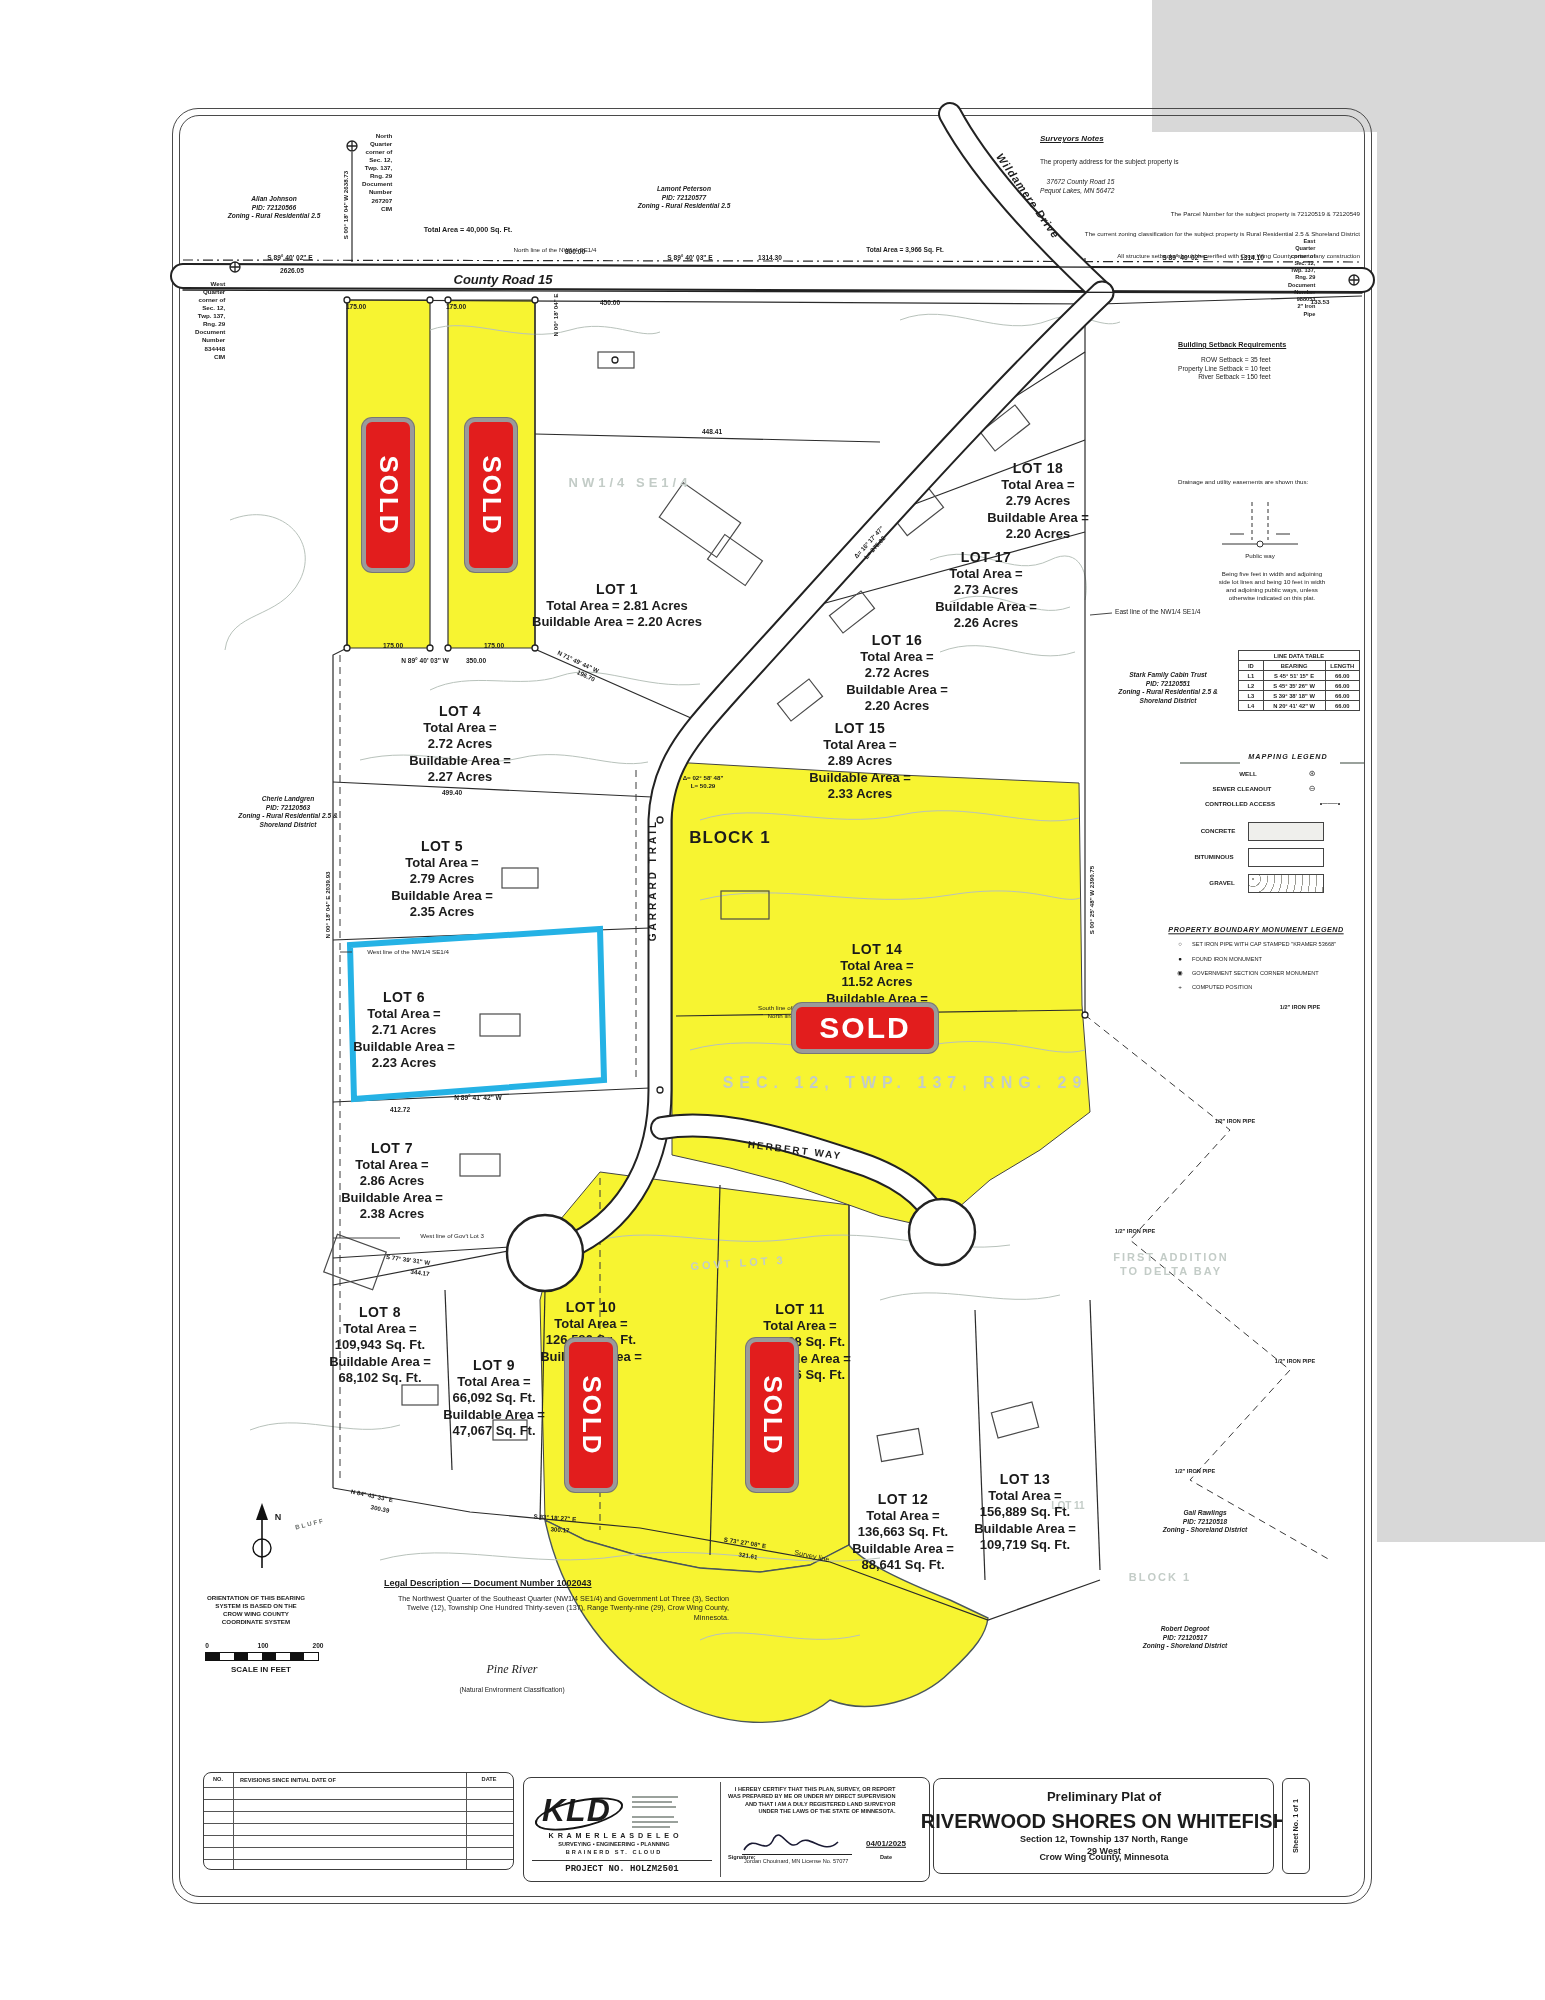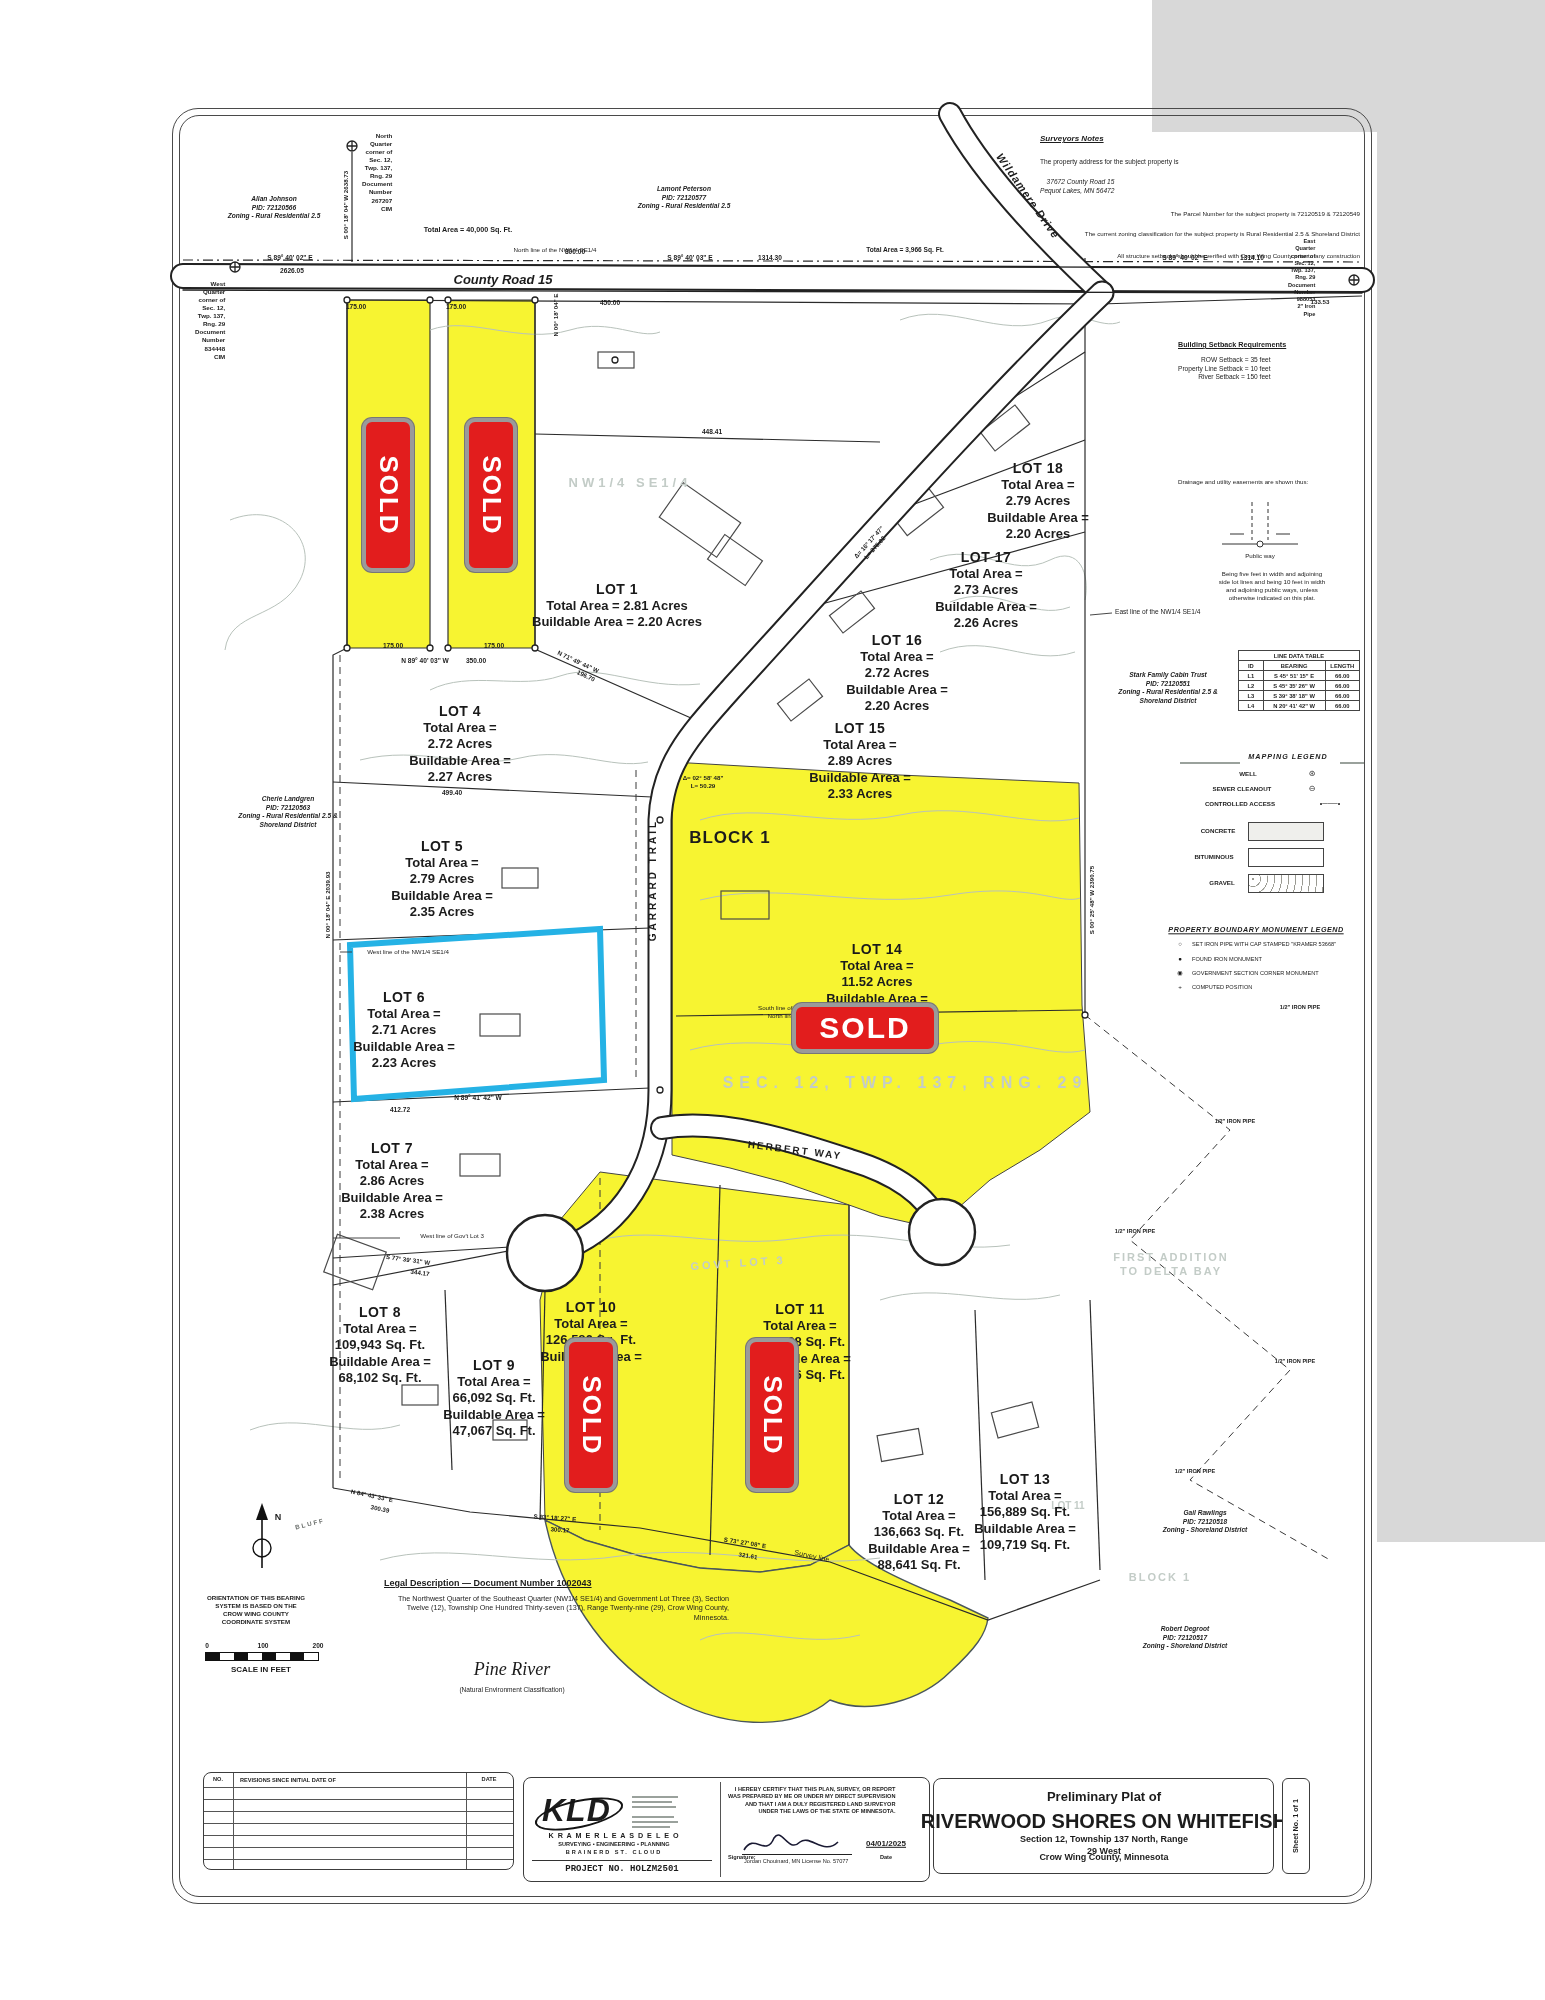--- a/index.html
+++ b/index.html
@@ -289,21 +289,21 @@
 
   <div class="lbl s13 bold faded" style="left:630px;top:483px;letter-spacing:4px;">NW1/4   SE1/4</div>
   <div class="lbl bold faded" style="left:905px;top:1083px;font-size:16px;letter-spacing:6px;">SEC. 12,   TWP. 137,   RNG. 29</div>
   <div class="lbl s11 bold faded" style="left:738px;top:1263px;letter-spacing:3px;transform:translate(-50%,-50%) rotate(-4deg);">GOVT LOT 3</div>
   <div class="lbl s11 bold faded" style="left:1171px;top:1264px;letter-spacing:2px;">FIRST ADDITION
 TO DELTA BAY</div>
   <div class="lbl s11 bold faded" style="left:1160px;top:1577px;letter-spacing:2px;">BLOCK 1</div>
   <div class="lbl s10 bold faded" style="left:1068px;top:1505px;">LOT 11</div>
 
   <div class="lbl bold" style="left:730px;top:838px;font-size:17px;letter-spacing:1px;">BLOCK 1</div>
-  <div class="lbl ital" style="left:512px;top:1670px;font-size:18px;font-family:'Liberation Serif',serif;">Pine River</div>
+  <div class="lbl ital" style="left:512px;top:1670px;font-size:12px;font-family:'Liberation Serif',serif;">Pine River</div>
   <div class="lbl s65" style="left:512px;top:1690px;">(Natural Environment Classification)</div>
   <div class="lbl s6 bold gray" style="left:310px;top:1524px;letter-spacing:2px;transform:translate(-50%,-50%) rotate(-14deg);">BLUFF</div>
   <div class="lbl s7" style="left:812px;top:1556px;transform:translate(-50%,-50%) rotate(12deg);">Survey line</div>
   <div class="lbl s9 bold" style="left:278px;top:1518px;">N</div>
 
   <div class="lot-label" style="left:617px;top:581px;">
     <div class="lot-name">LOT 1</div>
     <div class="lot-areas">Total Area = 2.81 Acres
 Buildable Area = 2.20 Acres</div>
   </div>
@@ -355,21 +355,21 @@
 126,586 Sq. Ft.
 Buildable Area =</div>
   </div>
   <div class="lot-label" style="left:800px;top:1301px;">
     <div class="lot-name">LOT 11</div>
     <div class="lot-areas">Total Area =
 149,268 Sq. Ft.
 Buildable Area =
 104,756 Sq. Ft.</div>
   </div>
-  <div class="lot-label" style="left:903px;top:1491px;margin-left:16px;">
+  <div class="lot-label" style="left:903px;top:1491px;">
     <div class="lot-name">LOT 12</div>
     <div class="lot-areas">Total Area =
 136,663 Sq. Ft.
 Buildable Area =
 88,641 Sq. Ft.</div>
   </div>
   <div class="lot-label" style="left:1025px;top:1471px;">
     <div class="lot-name">LOT 13</div>
     <div class="lot-areas">Total Area =
 156,889 Sq. Ft.

